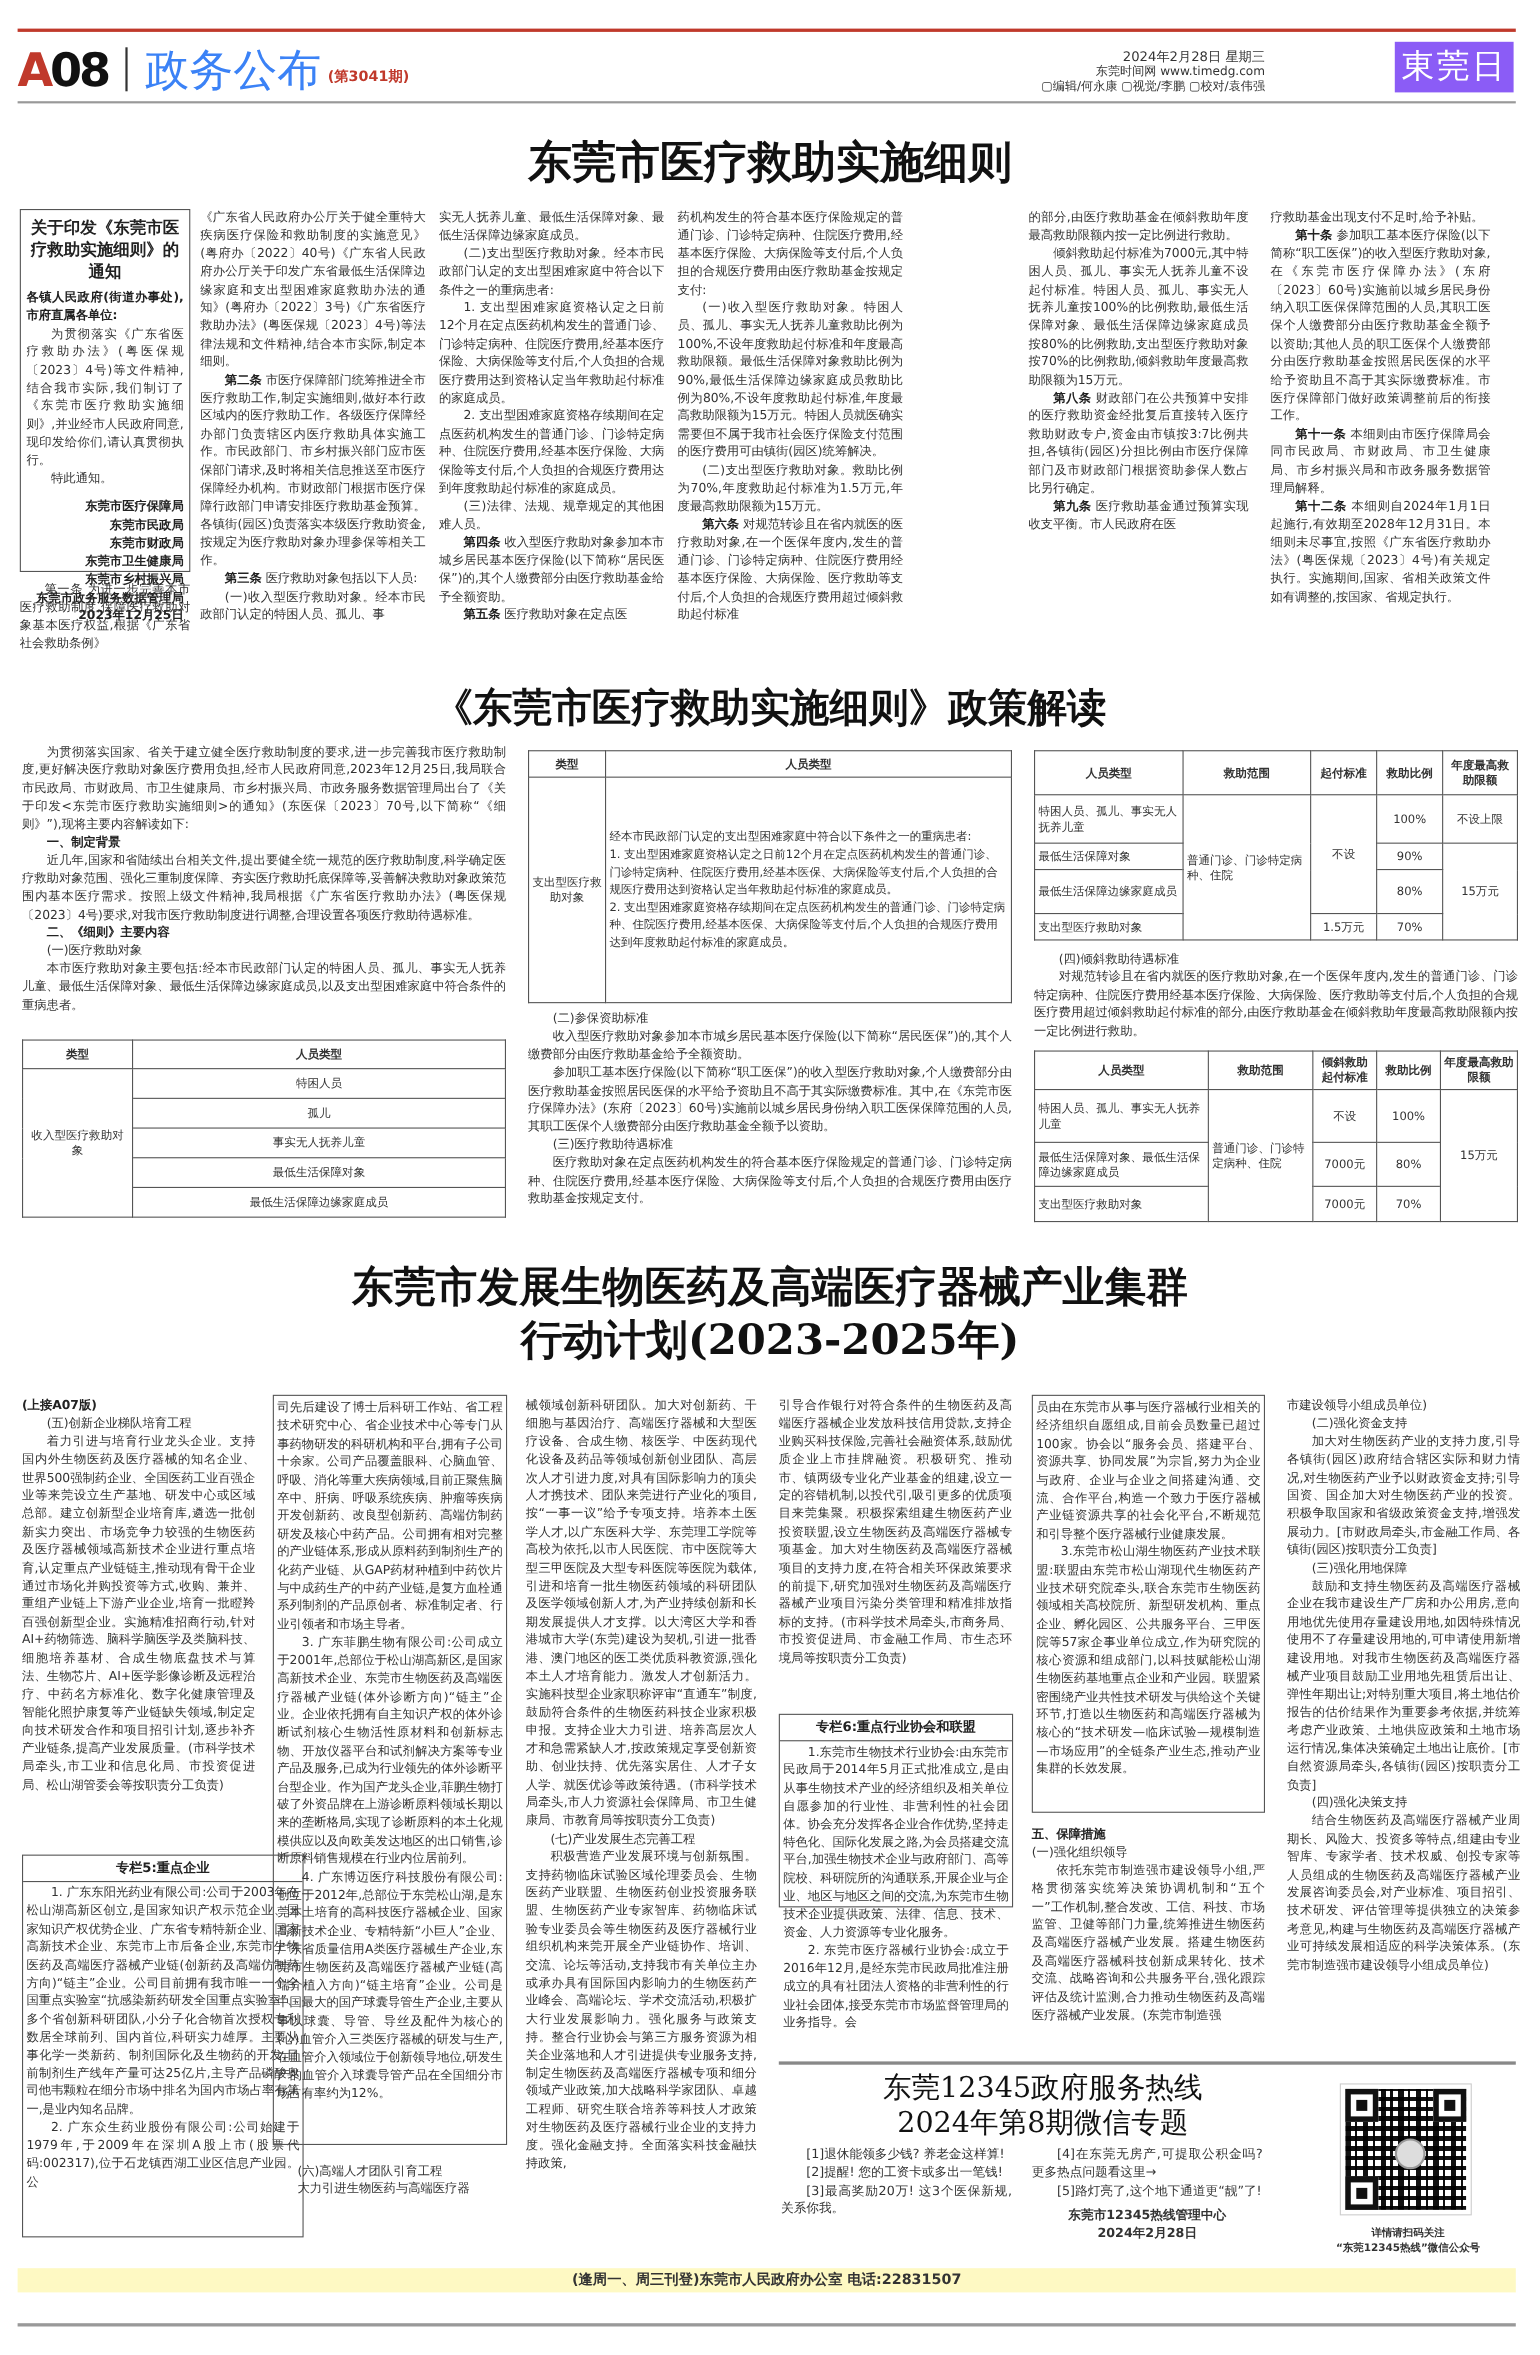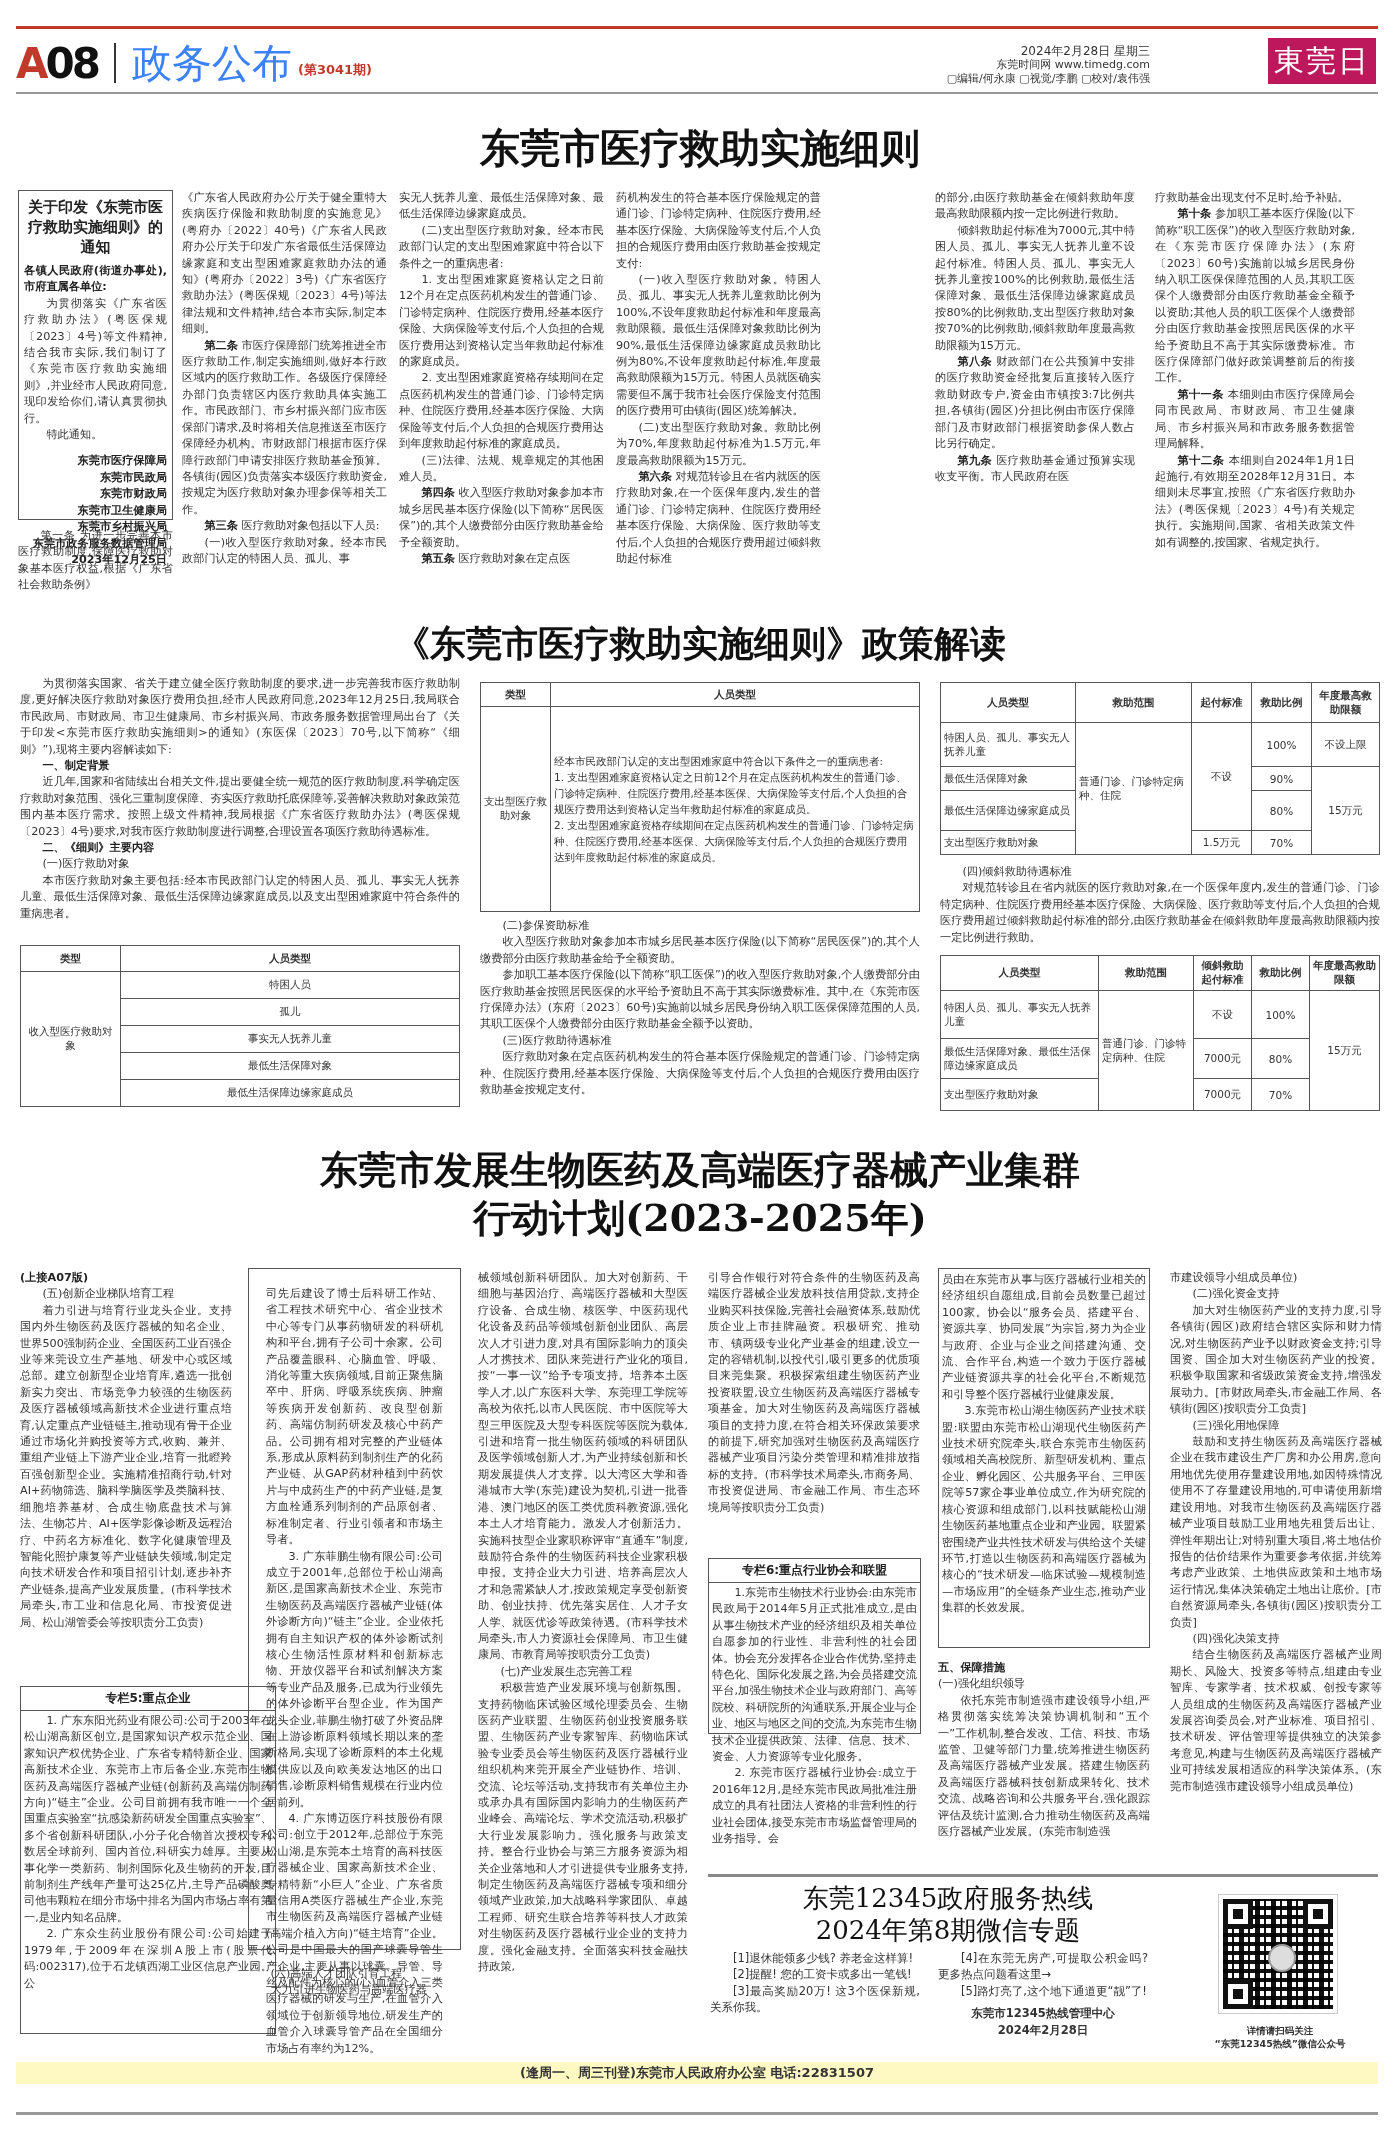--- a/index.html
+++ b/index.html
@@ -8,21 +8,21 @@
   .red-rule { position: absolute; left: 16px; right: 22px; top: 26px; height: 3px; background: #c0392b; }
   .gray-rule { position: absolute; left: 16px; right: 22px; height: 2px; background: #999; }
   .masthead { position: absolute; left: 16px; top: 38px; height: 50px; display: flex; align-items: center; }
   .page-no { font-family: "DejaVu Sans", sans-serif; font-weight: bold; font-size: 42px; letter-spacing: -3px; }
   .page-no .a { color: #c0392b; }
   .page-no .n { color: #111; }
   .vsep { width: 2px; height: 40px; background: #333; margin: 0 16px; }
   .section-name { font-size: 40px; color: #3b82f6; }
   .issue { font-size: 13px; color: #c0392b; margin-left: 6px; margin-top: 14px; font-weight: bold; }
   .head-right { position: absolute; right: 250px; top: 44px; text-align: right; font-size: 11px; color: #333; line-height: 14px; }
-  .logo { position: absolute; right: 24px; top: 38px; width: 108px; height: 46px; background: #be185d; color: #fff; font-family: "DejaVu Serif", serif; font-size: 30px; text-align: center; line-height: 46px; letter-spacing: 2px; }
+  .logo { position: absolute; right: 24px; top: 38px; width: 108px; height: 46px; background: #8b5cf6; color: #fff; font-family: "DejaVu Serif", serif; font-size: 30px; text-align: center; line-height: 46px; letter-spacing: 2px; }
   .headline { position: absolute; font-family: "DejaVu Serif", serif; font-weight: bold; color: #111; text-align: center; }
   .col { position: absolute; font-size: 11.2px; line-height: 16.4px; text-align: justify; color: #333; }
   .col p { text-indent: 2em; }
   .col p.noind { text-indent: 0; }
   .b { font-weight: bold; color: #222; }
   .notice-box { position: absolute; left: 18px; top: 190px; width: 155px; height: 330px; border: 1px solid #555; padding: 6px 5px; }
   .notice-title { font-family: "DejaVu Serif", serif; font-size: 15px; font-weight: bold; line-height: 20px; text-align: center; margin-bottom: 6px; }
   .notice-box .col { position: static; }
   .signers { text-align: right; font-weight: bold; font-size: 11.2px; line-height: 16.4px; }
   table { border-collapse: collapse; font-size: 10.5px; color: #333; }
@@ -259,21 +259,21 @@
 </div>
 
 <div class="boxed" style="left:20px;top:1686px;width:256px;height:348px">
   <div class="box-title">专栏5:重点企业</div>
   <div class="col" style="position:static;padding:2px 3px">
     <p>1. 广东东阳光药业有限公司:公司于2003年在松山湖高新区创立,是国家知识产权示范企业、国家知识产权优势企业、广东省专精特新企业、国家高新技术企业、东莞市上市后备企业,东莞市生物医药及高端医疗器械产业链(创新药及高端仿制药方向)“链主”企业。公司目前拥有我市唯一一个全国重点实验室“抗感染新药研发全国重点实验室”、多个省创新科研团队,小分子化合物首次授权专利数居全球前列、国内首位,科研实力雄厚。主要从事化学一类新药、制剂国际化及生物药的开发,目前制剂生产线年产量可达25亿片,主导产品磷酸奥司他韦颗粒在细分市场中排名为国内市场占率有第一,是业内知名品牌。</p>
     <p>2. 广东众生药业股份有限公司:公司始建于1979年,于2009年在深圳A股上市(股票代码:002317),位于石龙镇西湖工业区信息产业园。公</p>
   </div>
 </div>
 
-<div class="boxed" style="left:248px;top:1268px;width:213px;height:682px;padding:17px">
+<div class="boxed" style="left:248px;top:1268px;width:213px;height:682px;padding:3px">
   <div class="col" style="position:static">
     <p class="noind">司先后建设了博士后科研工作站、省工程技术研究中心、省企业技术中心等专门从事药物研发的科研机构和平台,拥有子公司十余家。公司产品覆盖眼科、心脑血管、呼吸、消化等重大疾病领域,目前正聚焦脑卒中、肝病、呼吸系统疾病、肿瘤等疾病开发创新药、改良型创新药、高端仿制药研发及核心中药产品。公司拥有相对完整的产业链体系,形成从原料药到制剂生产的化药产业链、从GAP药材种植到中药饮片与中成药生产的中药产业链,是复方血栓通系列制剂的产品原创者、标准制定者、行业引领者和市场主导者。</p>
     <p>3. 广东菲鹏生物有限公司:公司成立于2001年,总部位于松山湖高新区,是国家高新技术企业、东莞市生物医药及高端医疗器械产业链(体外诊断方向)“链主”企业。企业依托拥有自主知识产权的体外诊断试剂核心生物活性原材料和创新标志物、开放仪器平台和试剂解决方案等专业产品及服务,已成为行业领先的体外诊断平台型企业。作为国产龙头企业,菲鹏生物打破了外资品牌在上游诊断原料领域长期以来的垄断格局,实现了诊断原料的本土化规模供应以及向欧美发达地区的出口销售,诊断原料销售规模在行业内位居前列。</p>
     <p>4. 广东博迈医疗科技股份有限公司:创立于2012年,总部位于东莞松山湖,是东莞本土培育的高科技医疗器械企业、国家高新技术企业、专精特新“小巨人”企业、广东省质量信用A类医疗器械生产企业,东莞市生物医药及高端医疗器械产业链(高端介植入方向)“链主培育”企业。公司是中国最大的国产球囊导管生产企业,主要从事以球囊、导管、导丝及配件为核心的(心)血管介入三类医疗器械的研发与生产,在血管介入领域位于创新领导地位,研发生产的血管介入球囊导管产品在全国细分市场占有率约为12%。</p>
   </div>
 </div>
 <div class="col" style="left:248px;top:1966px;width:213px">
   <p>(六)高端人才团队引育工程</p>
   <p>大力引进生物医药与高端医疗器</p>
 </div>

